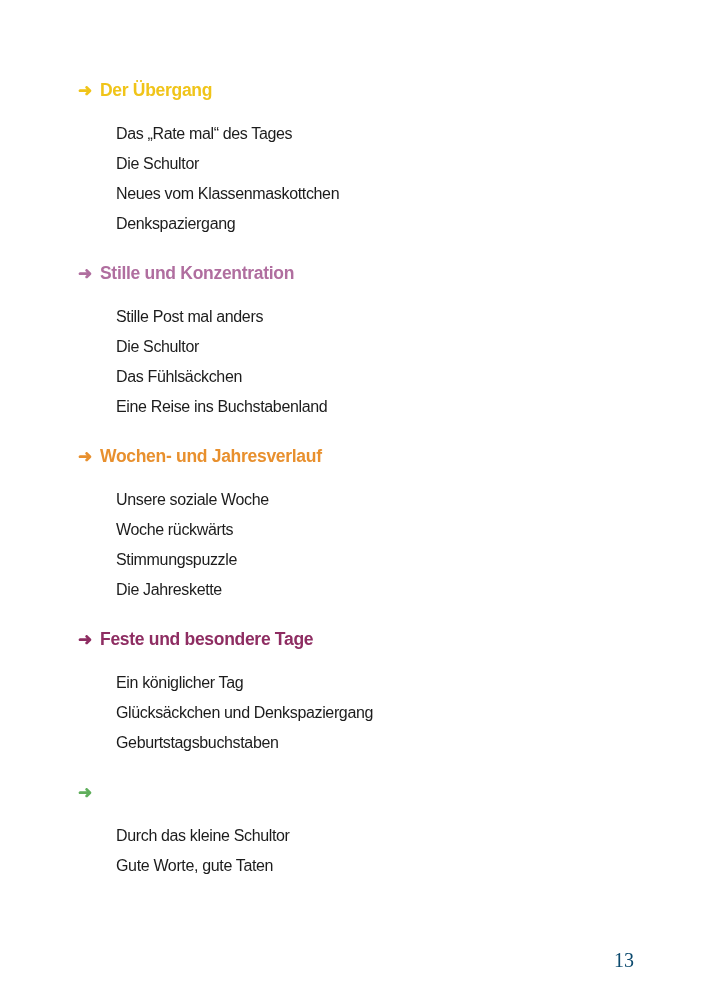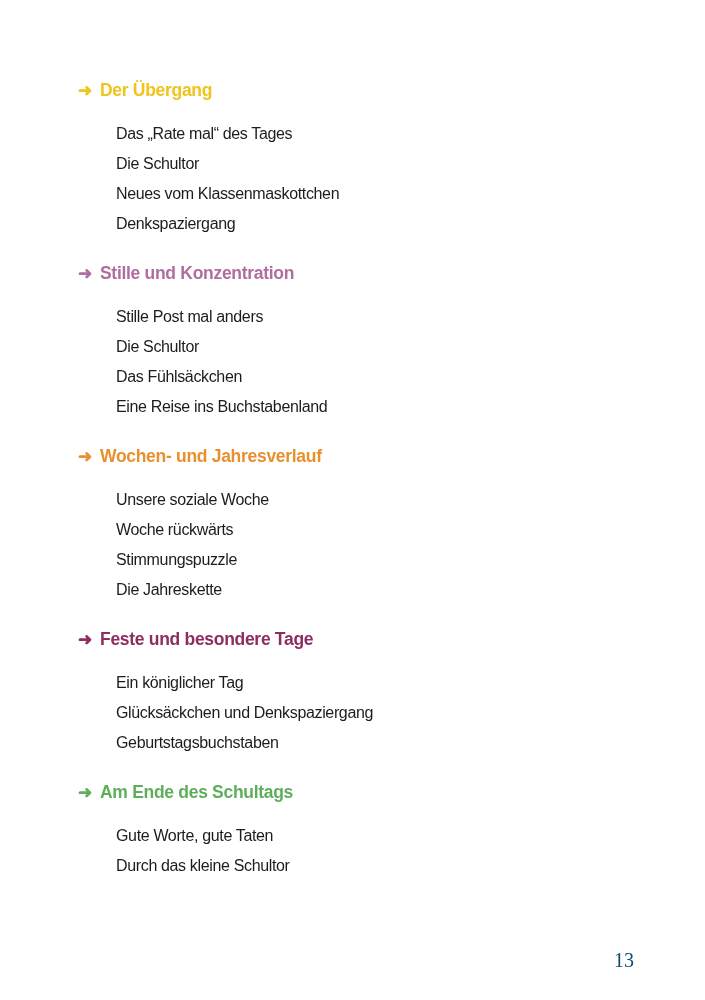--- a/index.html
+++ b/index.html
@@ -114,22 +114,21 @@
     <ul class="items">
       <li class="item">Ein königlicher Tag</li>
       <li class="item">Glücksäckchen und Denkspaziergang</li>
       <li class="item">Geburtstagsbuchstaben</li>
     </ul>
   </div>
 
   <div class="section" style="top:779px;">
     <div class="heading" style="color:#5fae5b;">
       <span class="arrow">➜</span>
-      <span>Am Ende des Schultags</span>
     </div>
     <ul class="items">
+      <li class="item">Durch das kleine Schultor</li>
       <li class="item">Gute Worte, gute Taten</li>
-      <li class="item">Durch das kleine Schultor</li>
     </ul>
   </div>
 
   <div class="page-number">13</div>
 </div>
 
 </body></html>

